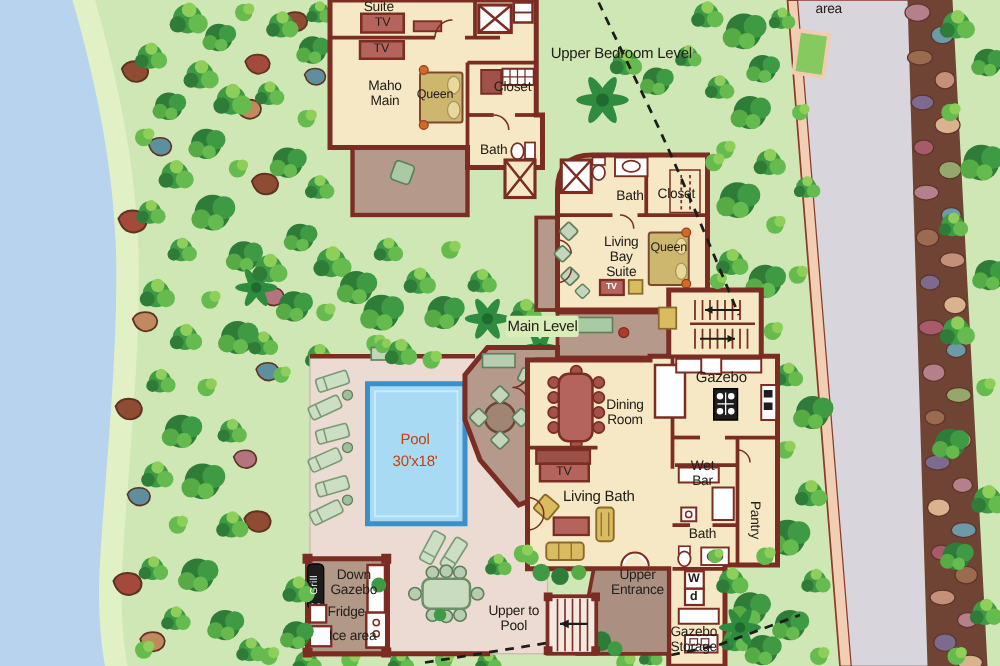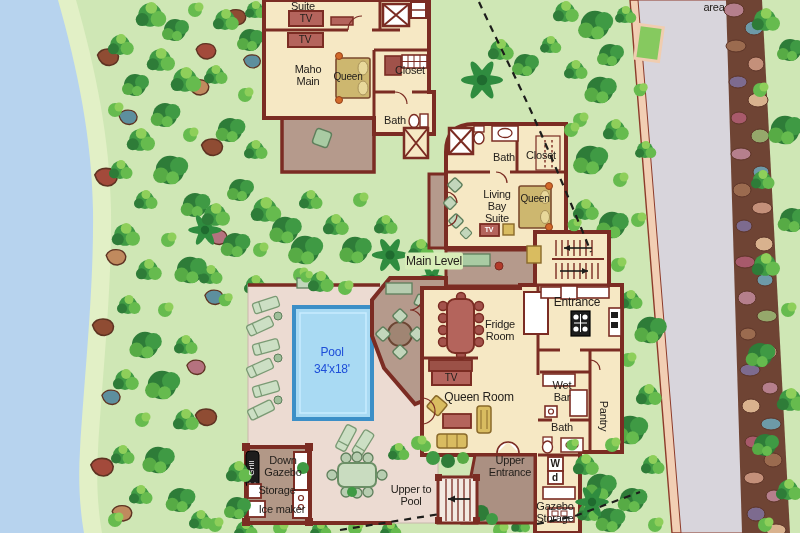--- a/index.html
+++ b/index.html
@@ -5,21 +5,21 @@
   html,body{margin:0;padding:0;background:#fff;}
   #plan{position:relative;width:800px;height:533px;overflow:hidden;background:#cfe7b5;
         font-family:"Liberation Sans",sans-serif;}
   #plan svg{position:absolute;left:0;top:0;}
   .lbl{position:absolute;font-size:11px;color:#24201c;text-align:center;line-height:1.08;
        letter-spacing:-0.2px;transform:translate(-50%,-50%);white-space:normal;z-index:5;}
   .s7{font-size:7px}.s8{font-size:8px}.s10{font-size:10px}.s12{font-size:12px}
   .w{color:#fff}.b{font-weight:bold}
   .vert{transform:translate(-50%,-50%) rotate(90deg)}
   .vertu{transform:translate(-50%,-50%) rotate(-90deg);letter-spacing:.3px}
-  .pool{color:#1d4ed8;font-size:12px}
+  .pool{color:#c2410c;font-size:12px}
   .lvl{background:#d8edb8;padding:2px 1px;border-radius:2px;font-size:12px}
 </style>
 </head>
 <body>
 
 <div id="plan">
 <svg width="800" height="533" viewBox="0 0 800 533">
   <defs>
     <g id="t1">
           <circle r="9" fill="#3f9a44"></circle>
@@ -530,41 +530,42 @@
   </g>
 </svg>
 
 <div class="lbl" style="left:303px;top:7px;width:60px">Suite</div>
 <div class="lbl s10" style="left:306px;top:19px">TV</div>
 <div class="lbl s10" style="left:305px;top:40px">TV</div>
 <div class="lbl" style="left:308px;top:76px;width:52px">Maho Main</div>
 <div class="lbl s10" style="left:348px;top:77px">Queen</div>
 <div class="lbl" style="left:410px;top:71px;width:70px">Closet</div>
 <div class="lbl" style="left:395px;top:121px">Bath</div>
-<div class="lbl" style="left:714px;top:8px;width:50px">area</div>
+<div class="lbl s12" style="left:497px;top:43px;width:220px">Upper Bedroom Level</div>
+<div class="lbl" style="left:663px;top:8px;width:50px">area</div>
 
 <div class="lbl" style="left:504px;top:158px">Bath</div>
 <div class="lbl" style="left:541px;top:156px;width:70px">Closet</div>
 <div class="lbl" style="left:497px;top:207px;width:44px">Living Bay Suite</div>
 <div class="lbl s10" style="left:535px;top:199px">Queen</div>
 <div class="lbl s7 w b" style="left:489px;top:230px">TV</div>
 
 <div class="lbl lvl" style="left:434px;top:261px">Main Level</div>
-<div class="lbl s12" style="left:577px;top:302px;width:80px">Entrance</div>
-<div class="lbl" style="left:500px;top:331px;width:48px">Fridge Room</div>
+<div class="lbl s12" style="left:577px;top:302px;width:80px">Gazebo</div>
+<div class="lbl" style="left:500px;top:331px;width:48px">Dining Room</div>
 <div class="lbl s10" style="left:451px;top:378px">TV</div>
-<div class="lbl s12" style="left:479px;top:397px;width:110px">Queen Room</div>
-<div class="lbl" style="left:562px;top:392px;width:34px">Wet Bar</div>
+<div class="lbl s12" style="left:479px;top:397px;width:110px">Living Bath</div>
+<div class="lbl" style="left:562px;top:380px;width:34px">Wet Bar</div>
 <div class="lbl vert" style="left:603px;top:416px">Pantry</div>
 <div class="lbl" style="left:562px;top:428px;width:50px">Bath</div>
 <div class="lbl s10 b" style="left:555px;top:464px">W</div>
 <div class="lbl s10 b" style="left:555px;top:478px">d</div>
 <div class="lbl" style="left:555px;top:513px;width:48px">Gazebo Storage</div>
 <div class="lbl" style="left:510px;top:467px;width:62px">Upper Entrance</div>
 
 <div class="lbl pool" style="left:332px;top:352px">Pool</div>
-<div class="lbl pool" style="left:332px;top:369px">34'x18'</div>
+<div class="lbl pool" style="left:332px;top:369px">30'x18'</div>
 <div class="lbl" style="left:283px;top:467px;width:52px">Down Gazebo</div>
 <div class="lbl s8 w vertu" style="left:252px;top:468px">Grill</div>
-<div class="lbl" style="left:277px;top:491px;width:60px">Storage</div>
-<div class="lbl" style="left:282px;top:510px;width:80px">Ice maker</div>
+<div class="lbl" style="left:277px;top:491px;width:60px">Fridge</div>
+<div class="lbl" style="left:282px;top:510px;width:80px">Ice area</div>
 <div class="lbl" style="left:411px;top:496px;width:46px">Upper to Pool</div>
 </div>
 
 </body></html>

